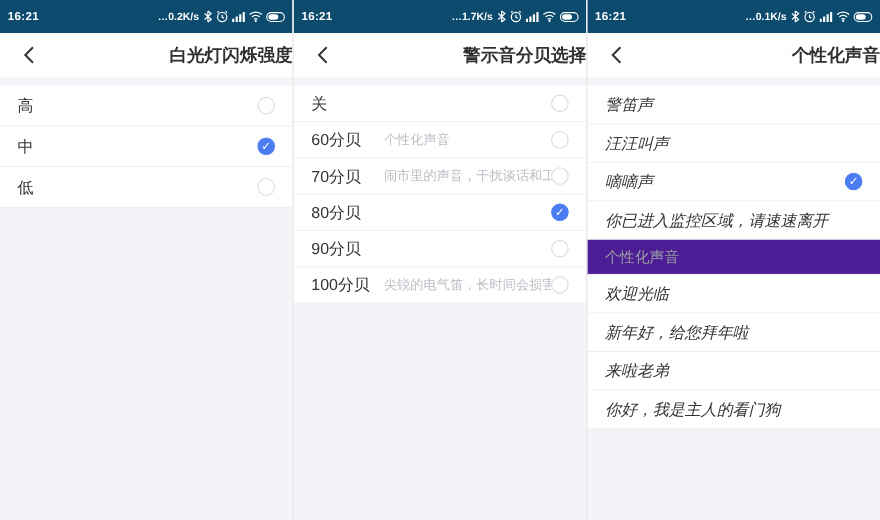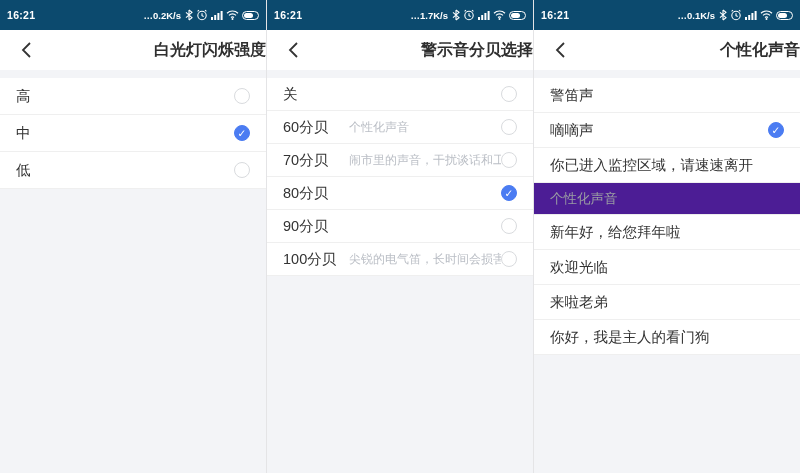--- a/index.html
+++ b/index.html
@@ -26,21 +26,21 @@
   .nav-title { font-size:16px; font-weight:600; color:#2f2f2f; }
 
   .topgap { height:8px; flex:0 0 auto; }
 
   
   .list { background:transparent; flex:0 0 auto; }
   .row { background:#fff; display:flex; align-items:center; padding:0 16px;
     border-bottom:1px solid #efefef; cursor:pointer; }
   .screen-1 .row { height:37px; }
   .screen-2 .row { height:33px; }
-  .screen-3 .row { height:35px; }
+  .screen-3 .row { height:35px;font-style:italic; }
   .row-label { font-size:14.5px; color:#333; white-space:nowrap; }
   .screen-2 .row-label { min-width:56px; }
   .row-desc { font-size:12px; color:#babec5; margin-left:10px; white-space:nowrap;
     overflow:hidden; text-overflow:clip; flex:1; }
   .radio { width:16px; height:16px; border-radius:50%; border:1px solid #d9dbde;
     margin-left:auto; flex:0 0 auto; background:#fff; }
   .radio.checked { background:#4b7cf2; border-color:#4b7cf2; color:#fff;
     display:flex; align-items:center; justify-content:center; font-size:10.5px; font-weight:700; }
   .section-row { height:32px; background:#4c1d95; display:flex; align-items:center;
     padding:0 16px; border-bottom:1px solid #ececec; }
@@ -231,34 +231,37 @@
           </svg>
         </span>
       <span class="nav-title">个性化声音</span>
     </div>
     <div class="topgap"></div>
     <div class="list">
         <div class="row">
           <span class="row-label">警笛声</span>
         </div>
         <div class="row">
+          <span class="row-label">汪汪叫声</span>
+        </div>
+        <div class="row">
           <span class="row-label">嘀嘀声</span>
           <span class="radio checked">✓</span>
         </div>
         <div class="row">
           <span class="row-label">你已进入监控区域，请速速离开</span>
         </div>
         <div class="section-row">
           <span class="section-label">个性化声音</span>
         </div>
         <div class="row">
+          <span class="row-label">欢迎光临</span>
+        </div>
+        <div class="row">
           <span class="row-label">新年好，给您拜年啦</span>
-        </div>
-        <div class="row">
-          <span class="row-label">欢迎光临</span>
         </div>
         <div class="row">
           <span class="row-label">来啦老弟</span>
         </div>
         <div class="row">
           <span class="row-label">你好，我是主人的看门狗</span>
         </div>
       </div>
     <div class="filler"></div>
   </div>

